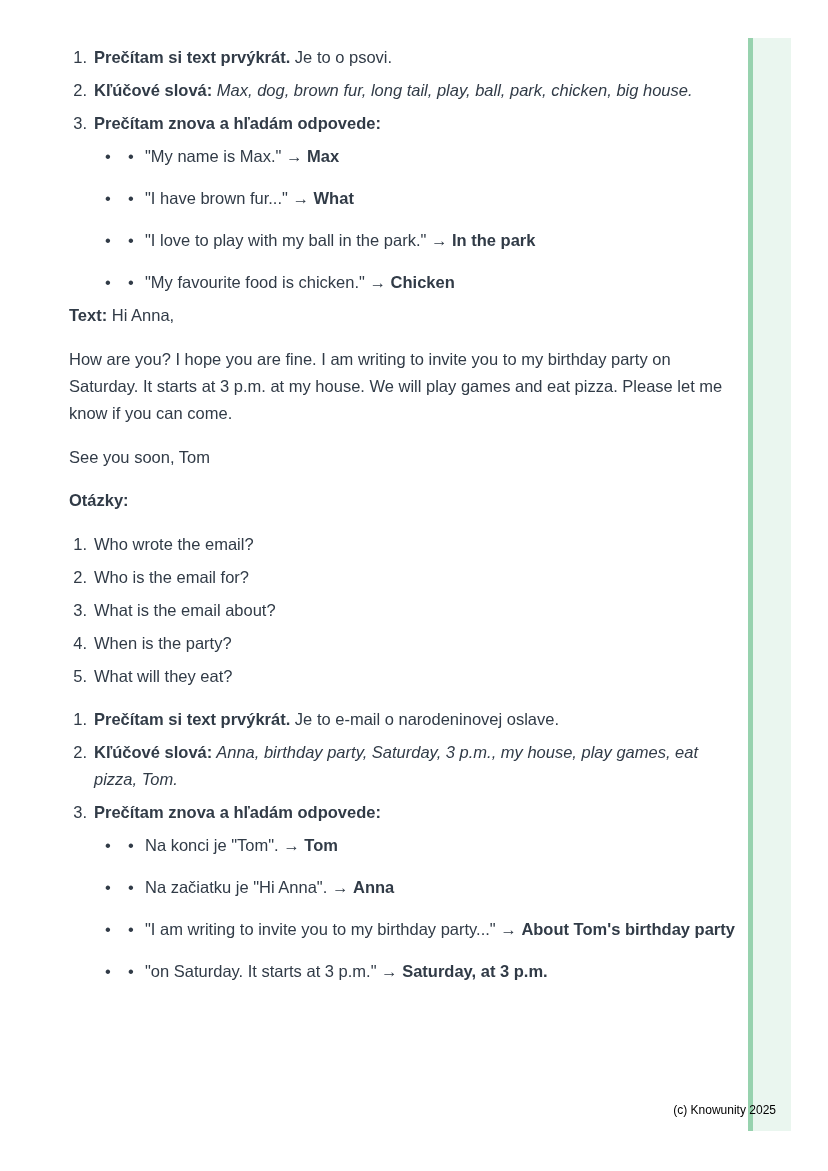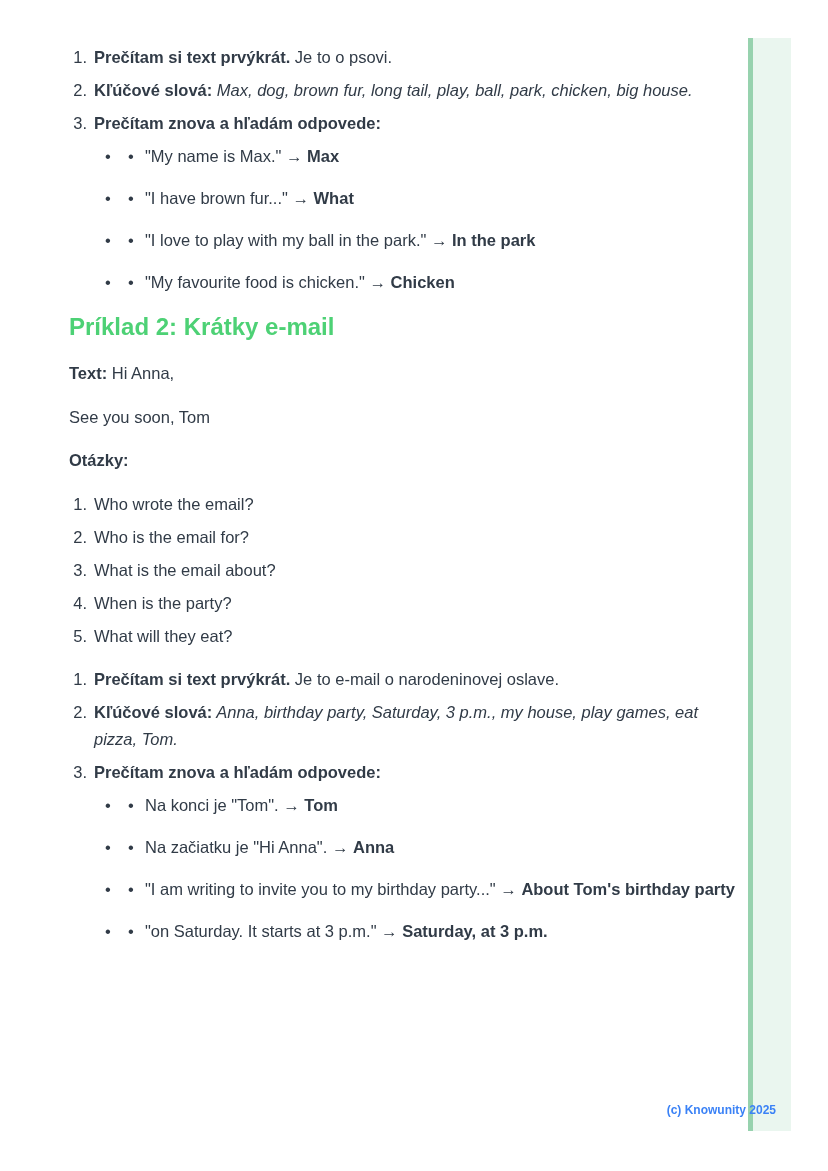--- a/index.html
+++ b/index.html
@@ -68,23 +68,22 @@
   }
   p.para { margin: 0 0 17px 0; }
   p.para-tight { margin: 0 0 16px 0; }
   .q-list { margin: 16px 0 16px 0; }
   .footer-credit {
     position: absolute;
     top: 1102px;
     right: 52px;
     font-size: 12px;
     line-height: 16px;
-    color: #3b82f6;
+    color: #000000;
     z-index: 2;
-    font-weight: bold;
   }
 </style>
 </head>
 <body>
 
 <div class="page">
 
   <div class="accent-bar">
     <div class="bar-line"></div>
     <div class="bar-fill"></div>
@@ -123,24 +122,24 @@
         <span class="b2">•</span>
         <span class="li-text"><span>"I love to play with my ball in the park." → </span><b>In the park</b></span>
       </li>
       <li class="bli">
         <span class="b1">•</span>
         <span class="b2">•</span>
         <span class="li-text"><span>"My favourite food is chicken." → </span><b>Chicken</b></span>
       </li>
     </ul>
 
-    <h2 class="section-heading">Príklad 2: Krátky e-mail</h2>
 
     <p class="para"><b>Text:</b><span> Hi Anna,</span></p>
 
+    <p class="para">How are you? I hope you are fine. I am writing to invite you to my birthday party on Saturday. It starts at 3 p.m. at my house. We will play games and eat pizza. Please let me know if you can come.</p>
 
     <p class="para-tight">See you soon, Tom</p>
 
     <p class="para"><b>Otázky:</b></p>
 
     <ul class="olist q-list">
       <li class="oli">
         <span class="num">1.</span>
         <span class="li-text">Who wrote the email?</span>
       </li>

